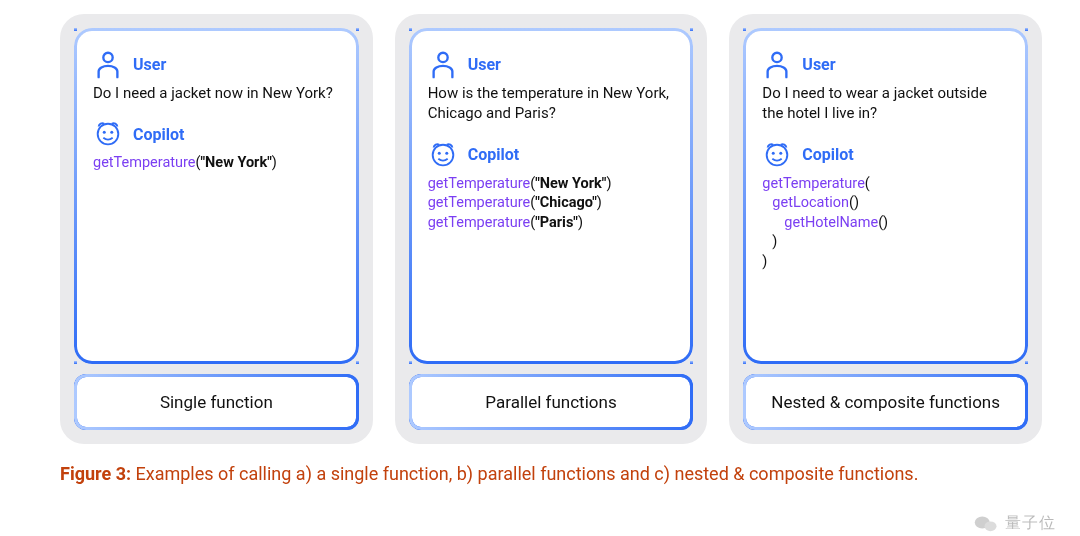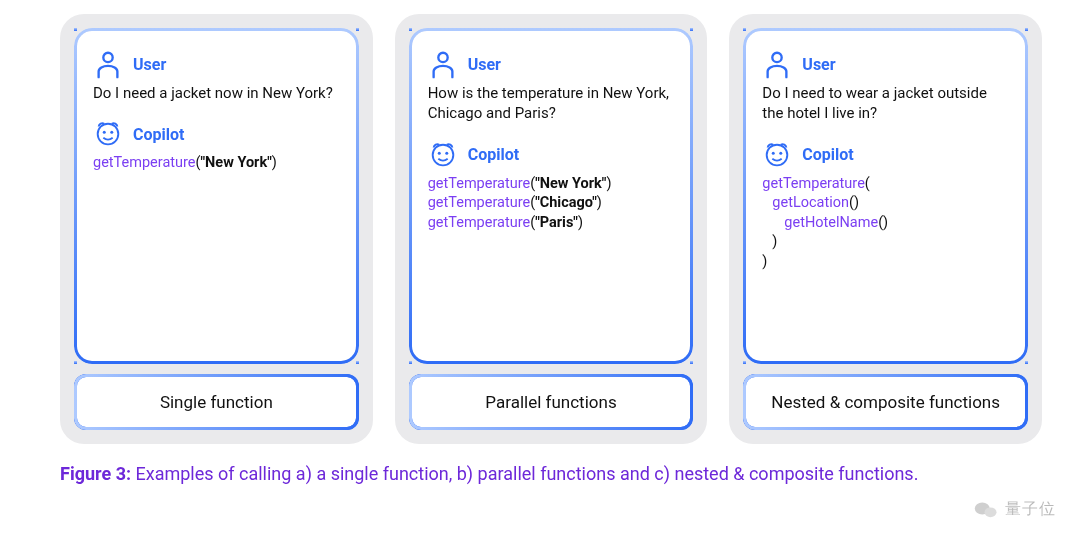--- a/index.html
+++ b/index.html
@@ -99,28 +99,28 @@
     padding: 3px;
     background: linear-gradient(90deg, #aecaff 0%, #2f6cf6 100%);
     -webkit-mask: linear-gradient(#000 0 0) content-box, linear-gradient(#000 0 0);
     -webkit-mask-composite: xor;
             mask-composite: exclude;
     pointer-events: none;
   }
   .caption {
     padding: 18px 38px 0 60px;
     font-size: 18px;
-    color: #6d28d9;
+    color: #c2410c;
     line-height: 1.35;
   }
   .caption b { font-weight: 700; }
   .watermark {
     position: absolute;
     right: 24px;
-    bottom: 16px;
+    bottom: 2px;
     font-size: 16px;
     color: rgba(0,0,0,0.28);
     letter-spacing: 1px;
     display: flex;
     align-items: center;
     gap: 6px;
   }
   .wm-icon {
     width: 26px; height: 18px;
     opacity: 0.4;

